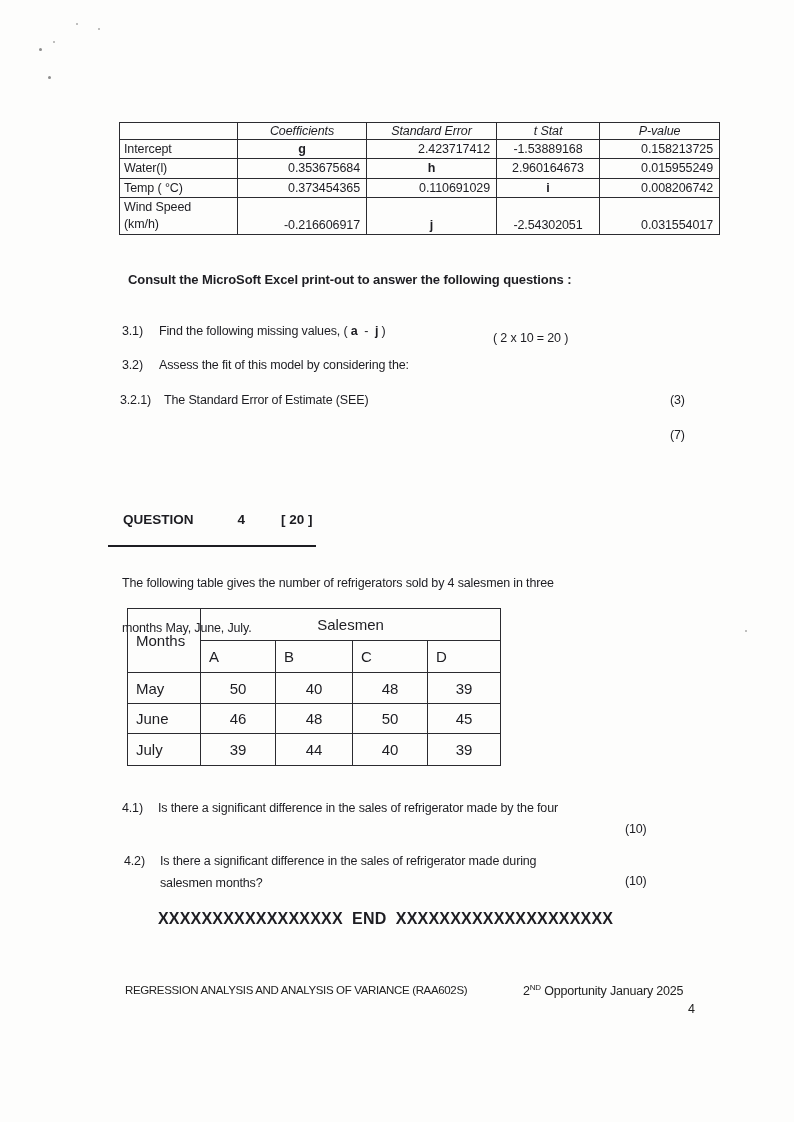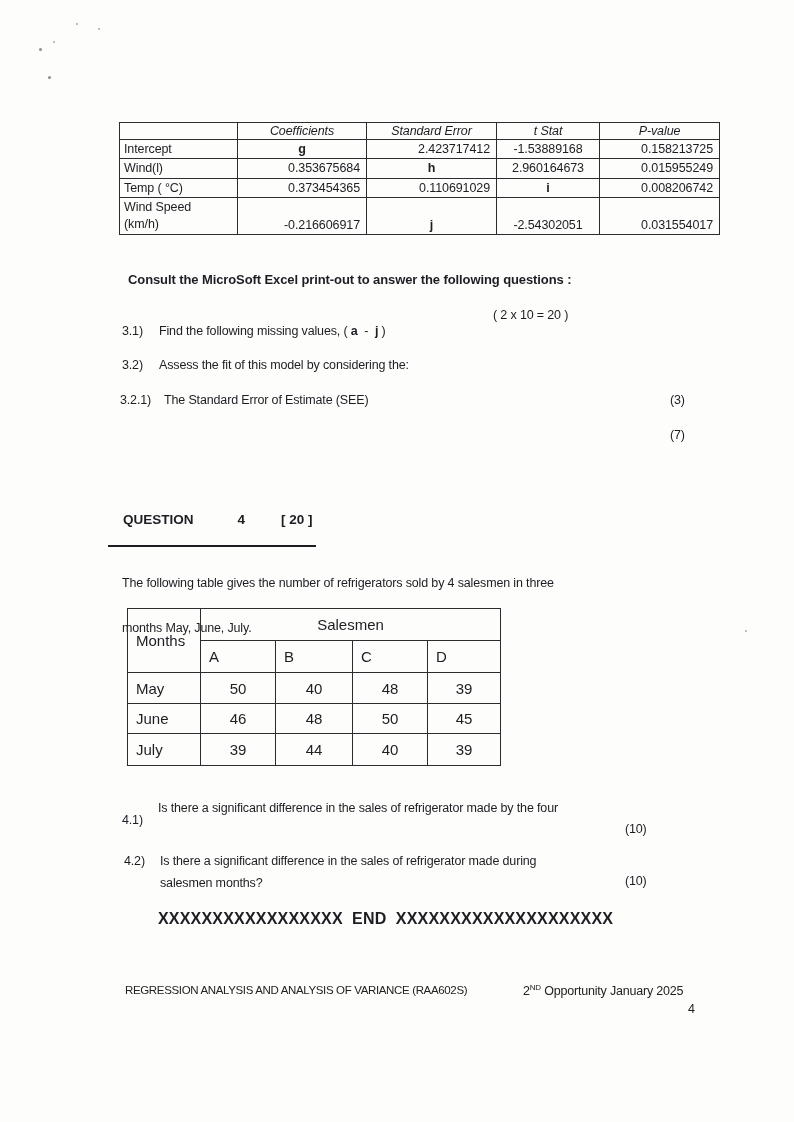--- a/index.html
+++ b/index.html
@@ -119,21 +119,21 @@
       <td class="cell-label">
             <div class="inner">Intercept</div>
           </td>
       <td class="cell-missing">g</td>
       <td class="cell-num">2.423717412</td>
       <td class="cell-ctr">-1.53889168</td>
       <td class="cell-num">0.158213725</td>
     </tr>
     <tr>
       <td class="cell-label">
-            <div class="inner">Wind(l)</div>
+            <div class="inner">Water(l)</div>
           </td>
       <td class="cell-num">0.353675684</td>
       <td class="cell-missing">h</td>
       <td class="cell-ctr">2.960164673</td>
       <td class="cell-num">0.015955249</td>
     </tr>
     <tr>
       <td class="cell-label">
             <div class="inner">Temp ( °C)</div>
           </td>
@@ -153,21 +153,21 @@
     </tr>
   </tbody>
     </table>
 
   <div class="bold-line" style="left:128px;top:272px;">Consult the MicroSoft Excel print-out to answer the following questions :</div>
 
   <div class="q-row" style="left:122px;top:324px;">
     <span class="q-num w37">3.1)</span>
     <span class="pre"><span>Find the following missing values, ( </span><b>a</b><span>  -  </span><b>j</b><span> )</span></span>
   </div>
-  <div class="marks" style="left:493px;top:308px;">( 2 x 10 = 20 )</div>
+  <div class="marks" style="left:493px;top:331px;">( 2 x 10 = 20 )</div>
 
   <div class="q-row" style="left:122px;top:358px;">
     <span class="q-num w37">3.2)</span>
     <span>Assess the fit of this model by considering the:</span>
   </div>
 
   <div class="q-row" style="left:120px;top:393px;">
     <span class="q-num w44">3.2.1)</span>
     <span>The Standard Error of Estimate (SEE)</span>
   </div>
@@ -221,21 +221,21 @@
       <td class="month-cell">July</td>
       <td class="val-cell">39</td>
       <td class="val-cell">44</td>
       <td class="val-cell">40</td>
       <td class="val-cell">39</td>
     </tr>
   </tbody>
     </table>
 
   <div class="q-row" style="left:122px;top:797px;">
-    <span class="q-num w36" style="line-height:22px;margin-top:12px;">4.1)</span>
+    <span class="q-num w36" style="line-height:22px;">4.1)</span>
     <span class="q-lines">
       <span>Is there a significant difference in the sales of refrigerator made by the four</span>
     </span>
   </div>
   <div class="marks" style="left:625px;top:822px;">(10)</div>
 
   <div class="q-row" style="left:124px;top:850px;">
     <span class="q-num w36" style="line-height:22px;">4.2)</span>
     <span class="q-lines">
       <span>Is there a significant difference in the sales of refrigerator made during</span>

